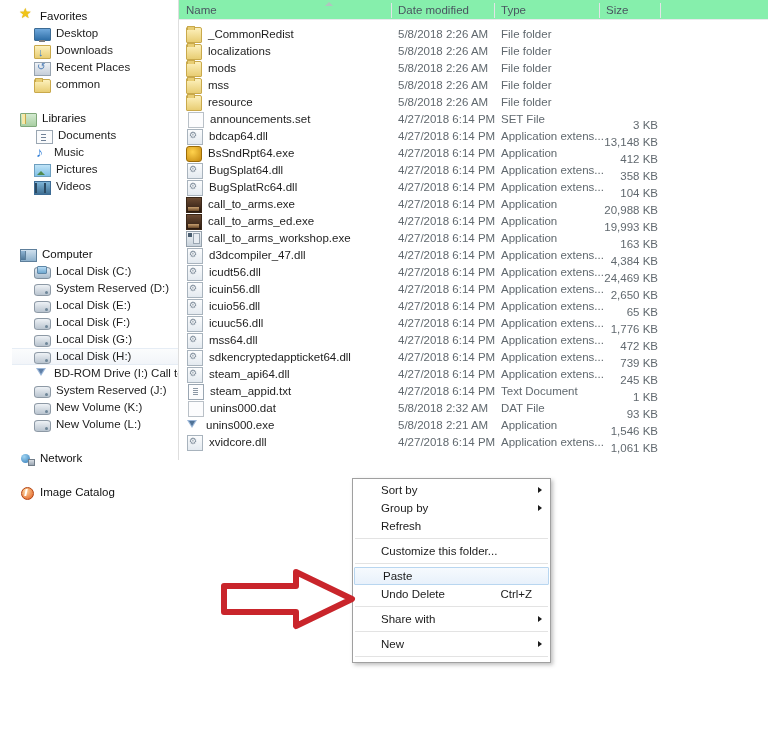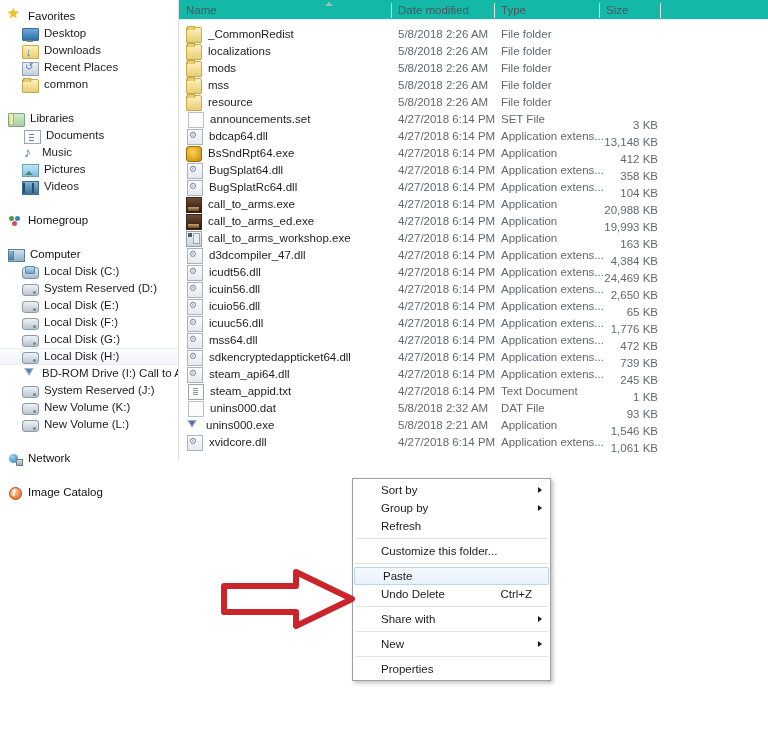--- a/index.html
+++ b/index.html
@@ -11,21 +11,21 @@
     font-size:11.5px;
     color:#1b1b1b;
     overflow:hidden;
     position:relative;
     -webkit-font-smoothing:antialiased;
   }
   #root{position:absolute;inset:0;}
 
   
   #nav{
-    position:absolute;left:0;top:0;width:178px;height:606px;
+    position:absolute;left:12px;top:0;width:178px;height:606px;
     background:#ffffff;
     overflow:hidden;
   }
   #nav-divider{
     position:absolute;left:178px;top:0;width:1px;height:460px;
     background:#dedede;
   }
   .nav-item{
     position:relative;
     height:17px;
@@ -201,21 +201,21 @@
     background:#fff;transform:skewX(-12deg);
   }
 
   
   #list{
     position:absolute;left:179px;top:0;width:589px;height:734px;
     background:#ffffff;
   }
   #header{
     position:absolute;left:0;top:0;width:589px;height:20px;
-    background:#14b8a6;
+    background:#86efac;
   }
   #header .hcell{
     position:absolute;top:0;height:20px;
     font-size:11.5px;color:#4a5560;
     line-height:21px;
     padding-left:7px;
     box-sizing:border-box;
     cursor:default;
   }
   #header .hsep{
@@ -396,24 +396,20 @@
         <span class="nico ic-music"></span>
         <span class="nlabel">Music</span>
       </div>
       <div class="nav-item lvl1" style="top: 161px; position: absolute; width: 178px;">
         <span class="nico ic-pic"></span>
         <span class="nlabel">Pictures</span>
       </div>
       <div class="nav-item lvl1" style="top: 178px; position: absolute; width: 178px;">
         <span class="nico ic-video"></span>
         <span class="nlabel">Videos</span>
-      </div>
-      <div class="nav-item root" style="top: 212px; position: absolute; width: 178px;">
-        <span class="nico ic-homegroup"></span>
-        <span class="nlabel">Homegroup</span>
       </div>
       <div class="nav-item root" style="top: 246px; position: absolute; width: 178px;">
         <span class="nico ic-computer"></span>
         <span class="nlabel">Computer</span>
       </div>
       <div class="nav-item lvl1" style="top: 263px; position: absolute; width: 178px;">
         <span class="nico ic-hdd-win"></span>
         <span class="nlabel">Local Disk (C:)</span>
       </div>
       <div class="nav-item lvl1" style="top: 280px; position: absolute; width: 178px;">
@@ -733,23 +729,20 @@
       <div class="mi">
         <span class="mlabel">Share with</span>
         <span class="arrow"></span>
       </div>
       <div class="msep"></div>
       <div class="mi">
         <span class="mlabel">New</span>
         <span class="arrow"></span>
       </div>
       <div class="msep"></div>
-      <div class="mi">
-        <span class="mlabel">Properties</span>
-      </div>
     </div>
 
   <div id="arrow">
     <svg width="136" height="62" viewBox="0 0 136 62" xmlns="http://www.w3.org/2000/svg">
       <polygon points="4,18 76,18 76,4 132,31 76,58 76,44 4,44" fill="#ffffff" stroke="#c9252b" stroke-width="6" stroke-linejoin="round" stroke-linecap="round"></polygon>
     </svg>
   </div>
 
 </div>
 

